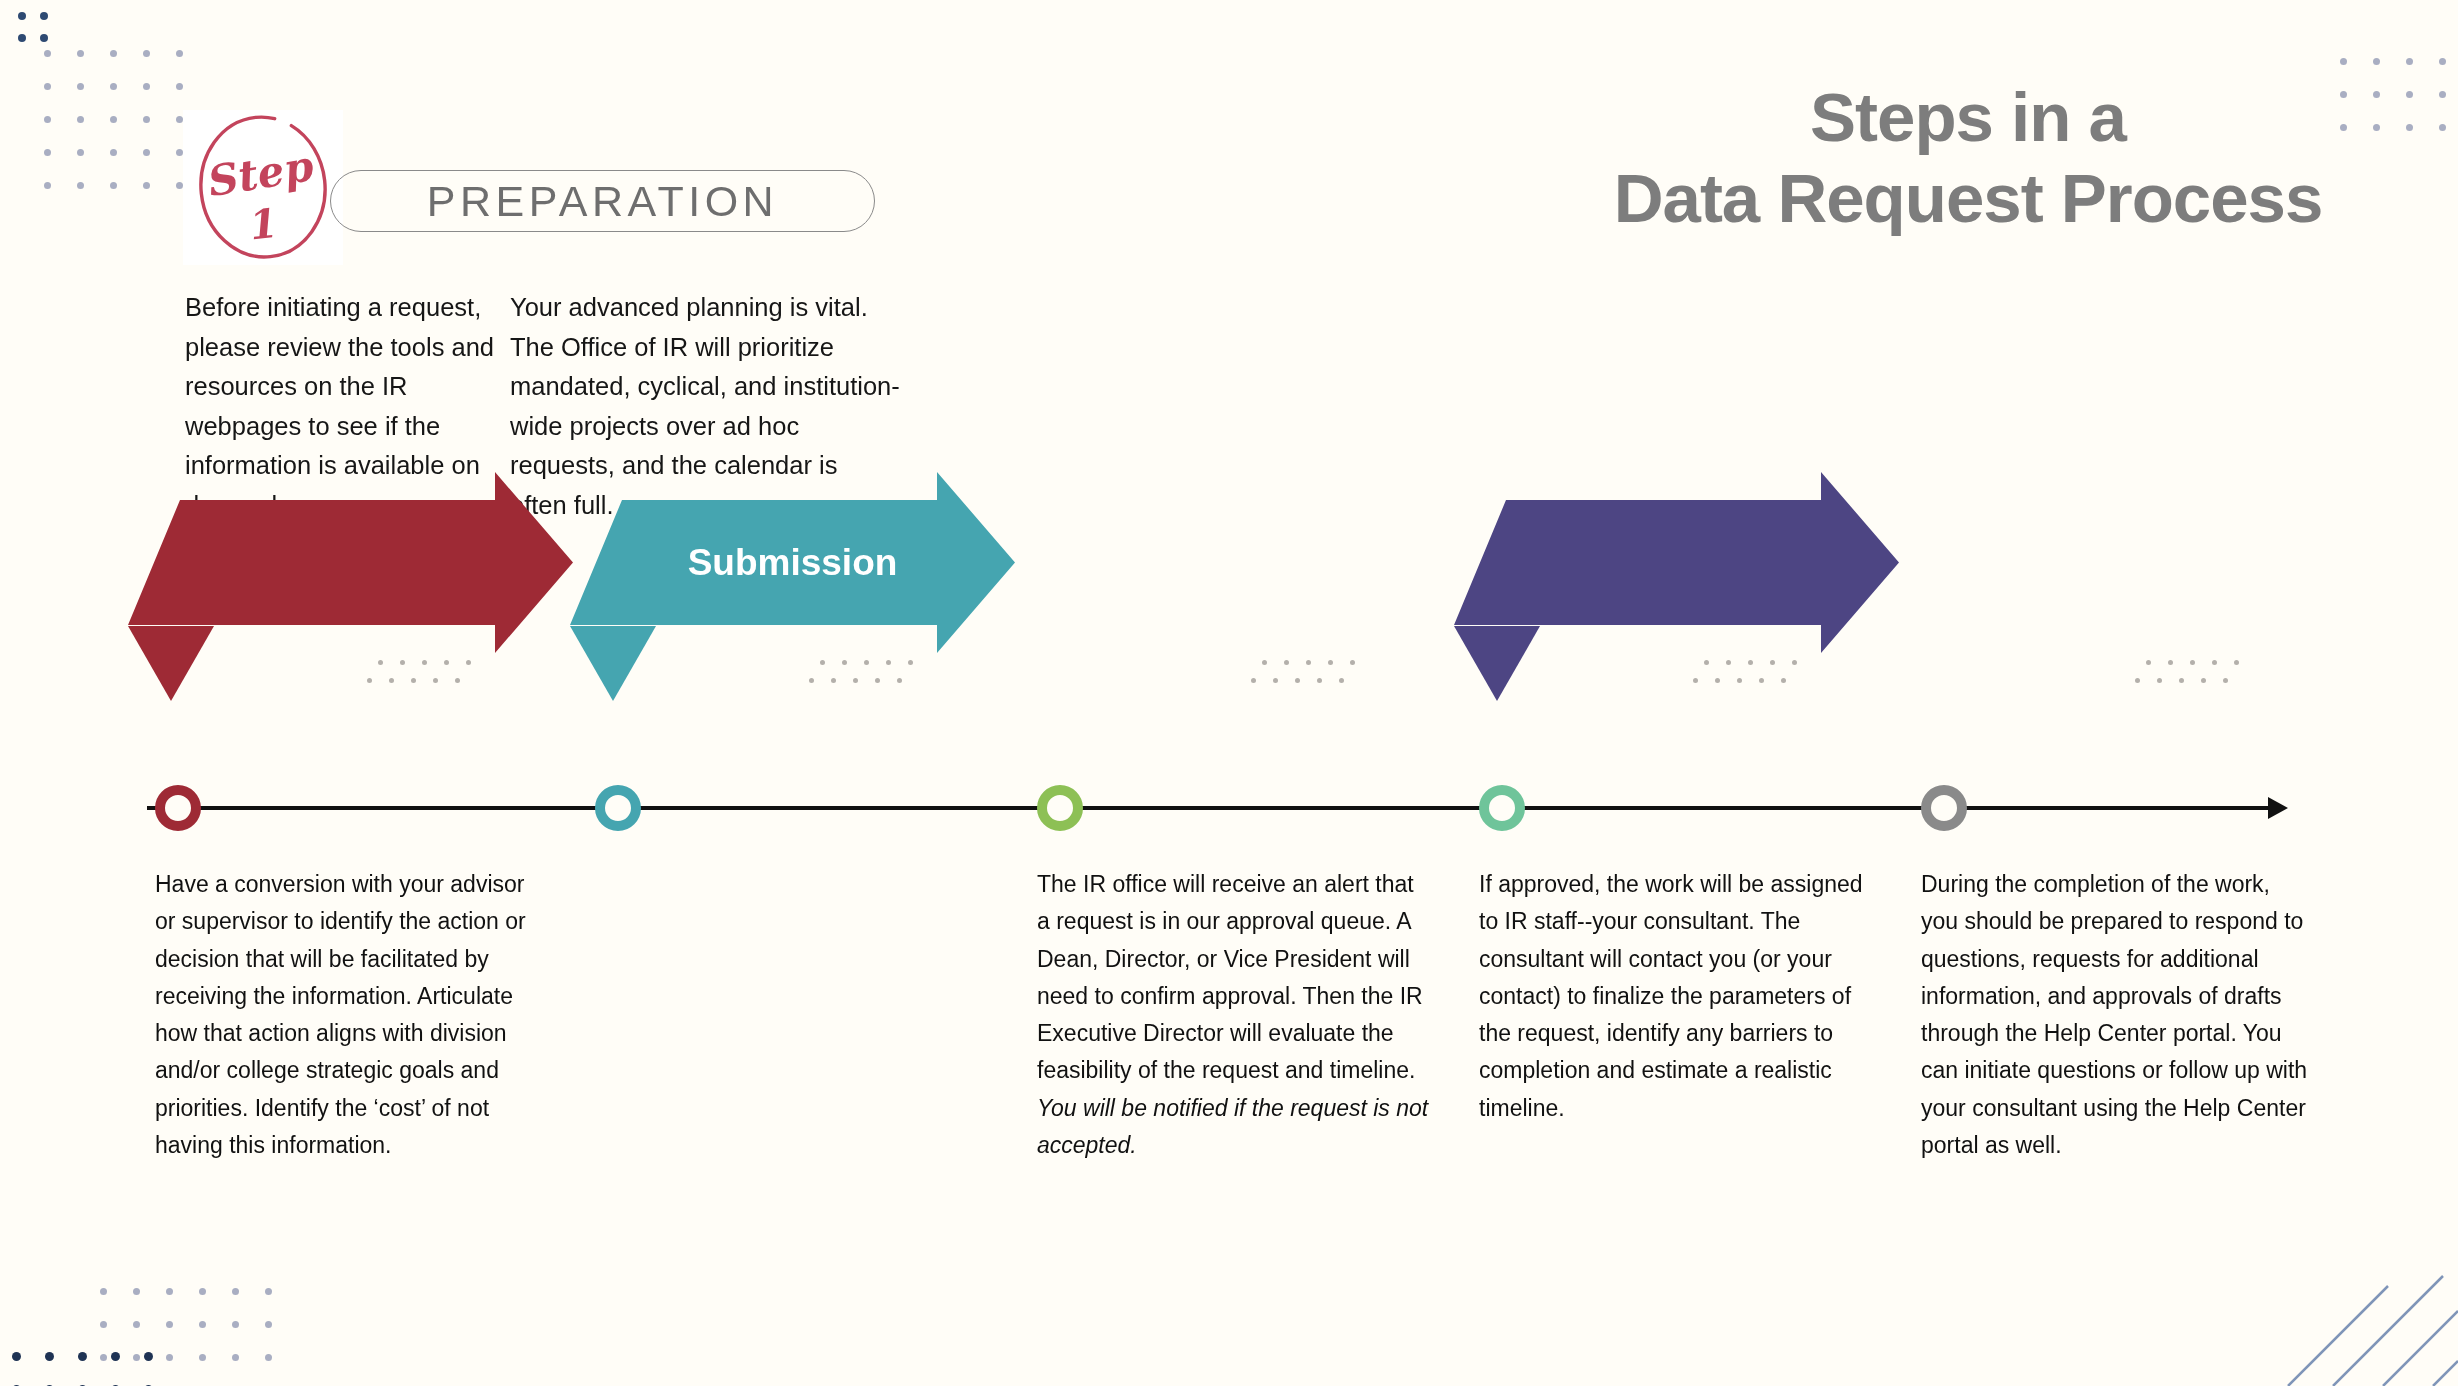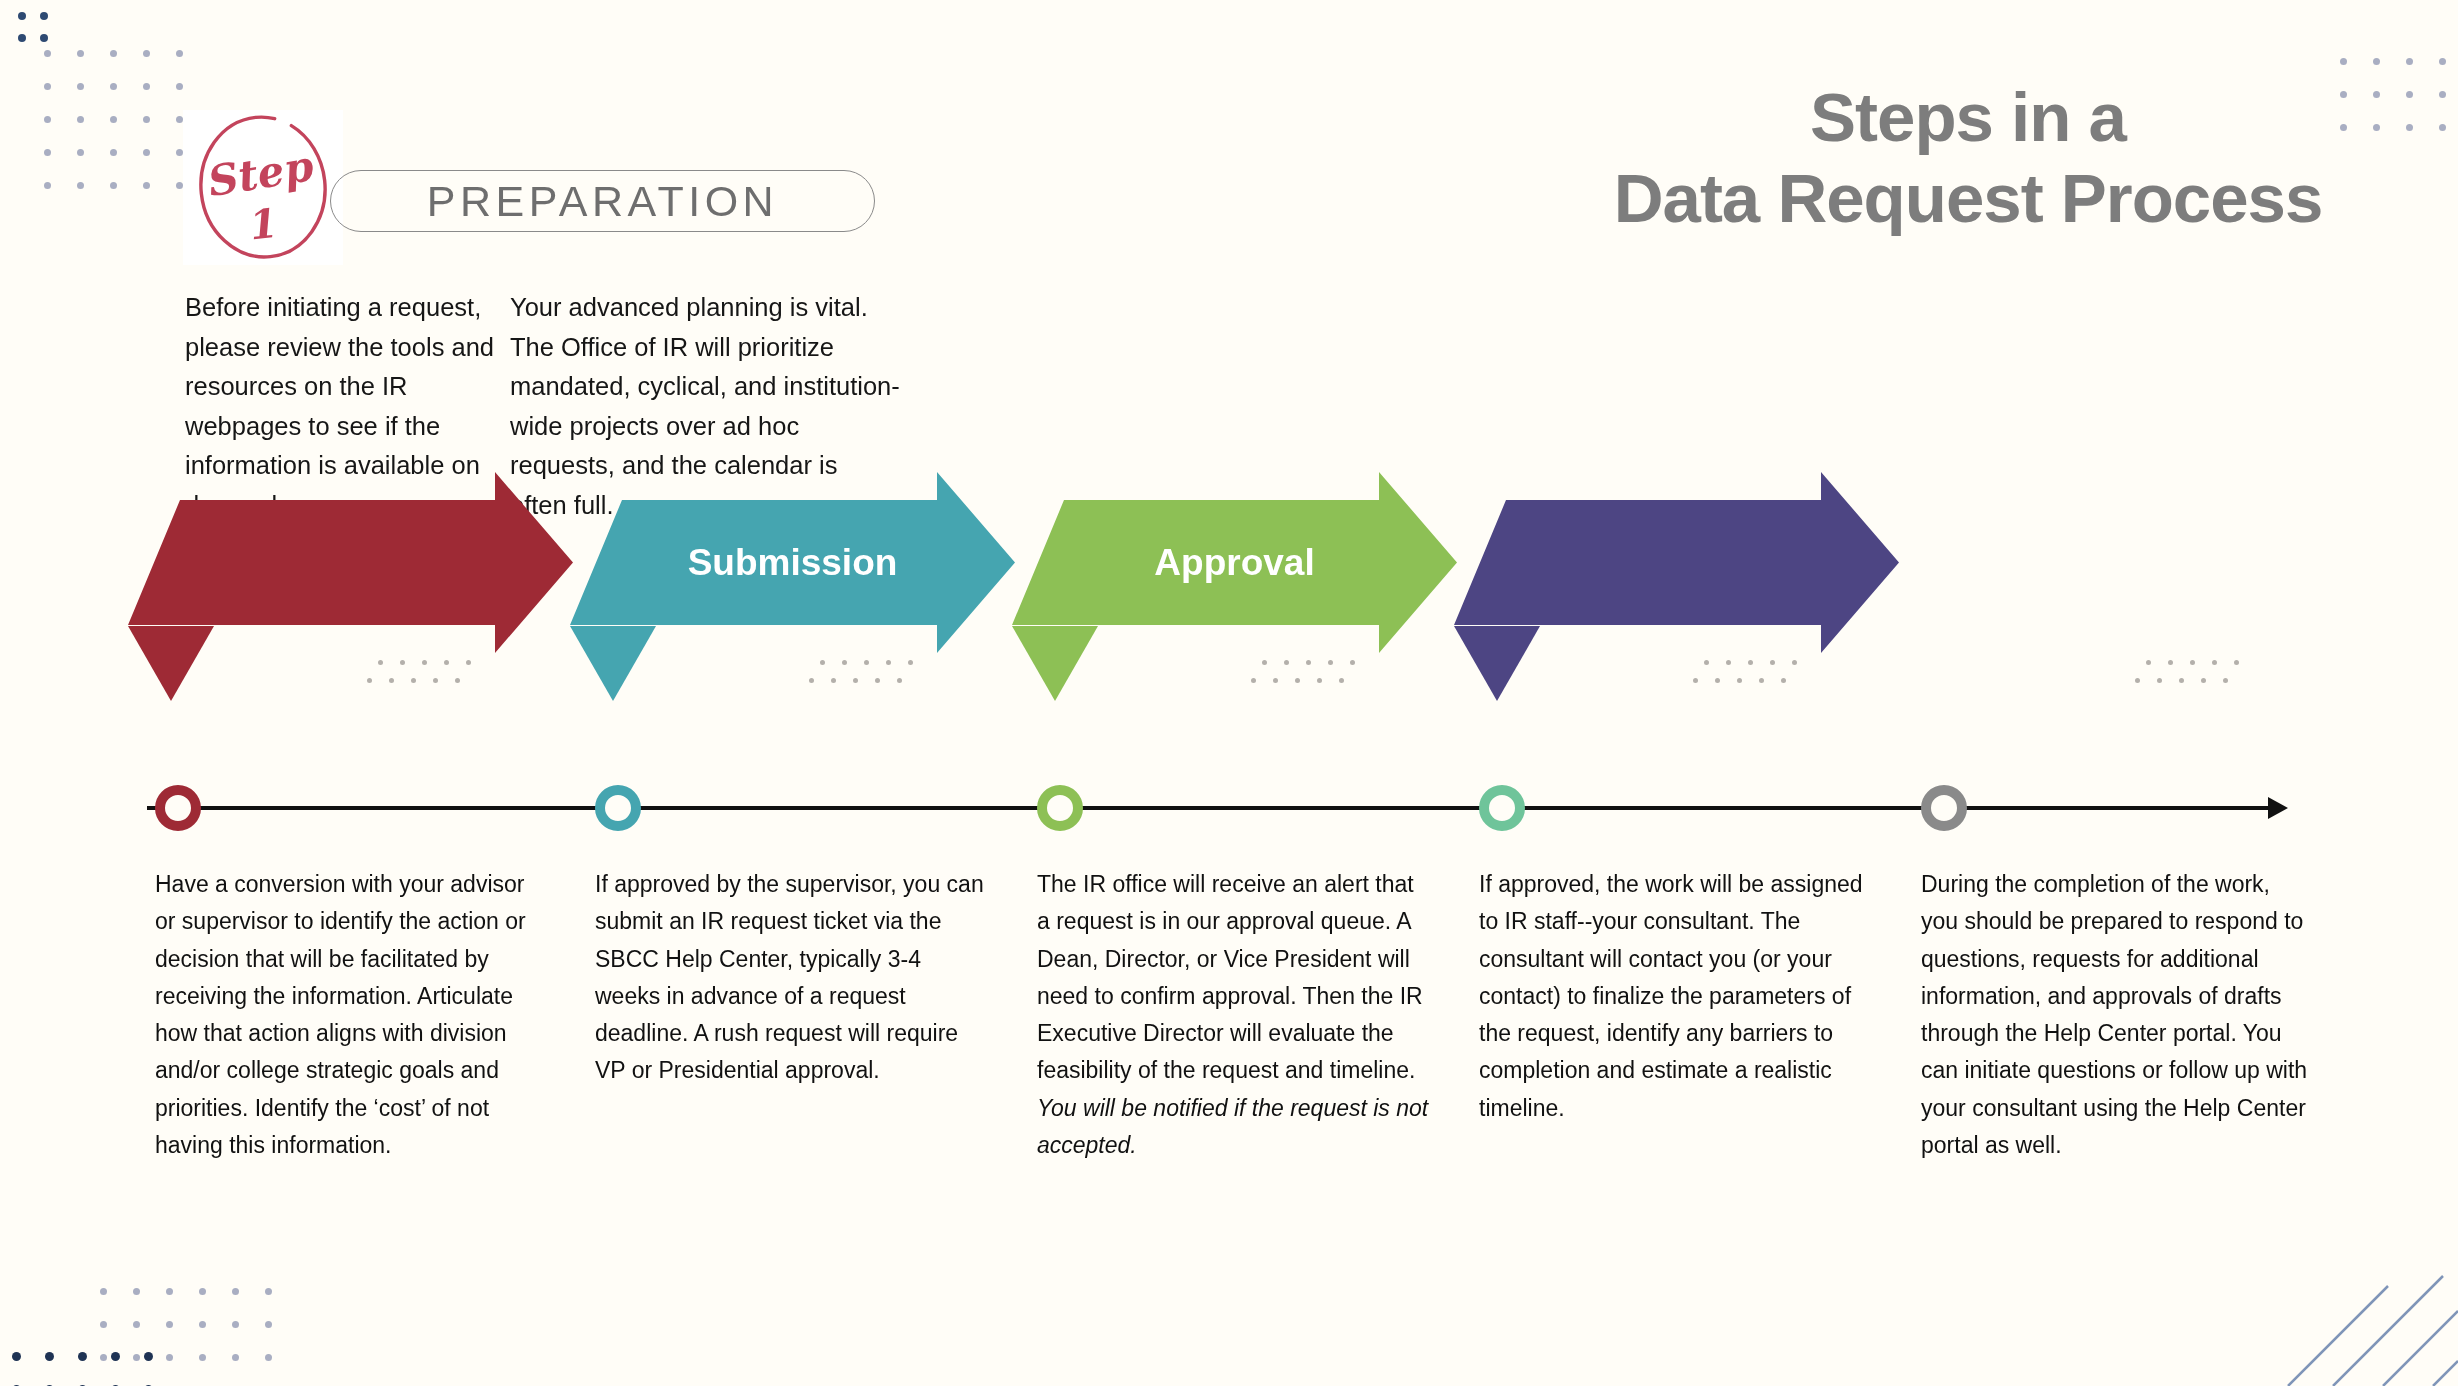--- a/index.html
+++ b/index.html
@@ -263,27 +263,20 @@
         <i style="left: 22px; top: 0px;"></i>
         <i style="left: 44px; top: 0px;"></i>
         <i style="left: 66px; top: 0px;"></i>
         <i style="left: 88px; top: 0px;"></i>
         <i style="left: -11px; top: 18px;"></i>
         <i style="left: 11px; top: 18px;"></i>
         <i style="left: 33px; top: 18px;"></i>
         <i style="left: 55px; top: 18px;"></i>
         <i style="left: 77px; top: 18px;"></i>
       </div>
-      <div class="arrow-item" style="left: 1012px; width: 445px;">
-        <svg width="445" height="230" viewBox="0 0 445 230">
-          <path d="M 52 0 L 367 0 L 367 -28 L 445 62.5 L 367 153 L 367 125 L 0 125 Z" fill="#8dc055"></path>
-          <path d="M 0 126 L 86 126 L 43 201 Z" fill="#8dc055"></path>
-        </svg>
-        <div class="arrow-label">Approval</div>
-      </div>
       <div class="mini-dots" style="left: 1262px; top: 160px;">
         <i style="left: 0px; top: 0px;"></i>
         <i style="left: 22px; top: 0px;"></i>
         <i style="left: 44px; top: 0px;"></i>
         <i style="left: 66px; top: 0px;"></i>
         <i style="left: 88px; top: 0px;"></i>
         <i style="left: -11px; top: 18px;"></i>
         <i style="left: 11px; top: 18px;"></i>
         <i style="left: 33px; top: 18px;"></i>
         <i style="left: 55px; top: 18px;"></i>
@@ -325,17 +318,16 @@
     <div class="tl-line"></div>
     <div class="tl-head"></div>
   <div class="tl-dot" style="left: 155px; border: 10px solid rgb(158, 42, 53);"></div>
       <div class="tl-dot" style="left: 595px; border: 10px solid rgb(69, 165, 176);"></div>
       <div class="tl-dot" style="left: 1037px; border: 10px solid rgb(141, 192, 85);"></div>
       <div class="tl-dot" style="left: 1479px; border: 10px solid rgb(111, 196, 154);"></div>
       <div class="tl-dot" style="left: 1921px; border: 10px solid rgb(138, 138, 138);"></div>
     </div>
 
 <div class="desc" style="left: 155px;">Have a conversion with your advisor or supervisor to identify the action or decision that will be facilitated by receiving the information. Articulate how that action aligns with division and/or college strategic goals and priorities. Identify the ‘cost’ of not having this information.</div>
-    <div class="desc" style="left: 595px;">If approved by the supervisor, you can submit an IR request ticket via the SBCC Help Center, typically 3-4 weeks in advance of a request deadline. A rush request will require VP or Presidential approval.</div>
     <div class="desc" style="left: 1037px;">The IR office will receive an alert that a request is in our approval queue. A Dean, Director, or Vice President will need to confirm approval. Then the IR Executive Director will evaluate the feasibility of the request and timeline. <em>You will be notified if the request is not accepted.</em></div>
     <div class="desc" style="left: 1479px;">If approved, the work will be assigned to IR staff--your consultant. The consultant will contact you (or your contact) to finalize the parameters of the request, identify any barriers to completion and estimate a realistic timeline.</div>
     <div class="desc" style="left: 1921px;">During the completion of the work, you should be prepared to respond to questions, requests for additional information, and approvals of drafts through the Help Center portal. You can initiate questions or follow up with your consultant using the Help Center portal as well.</div>
   </div>
 
 </body></html>

